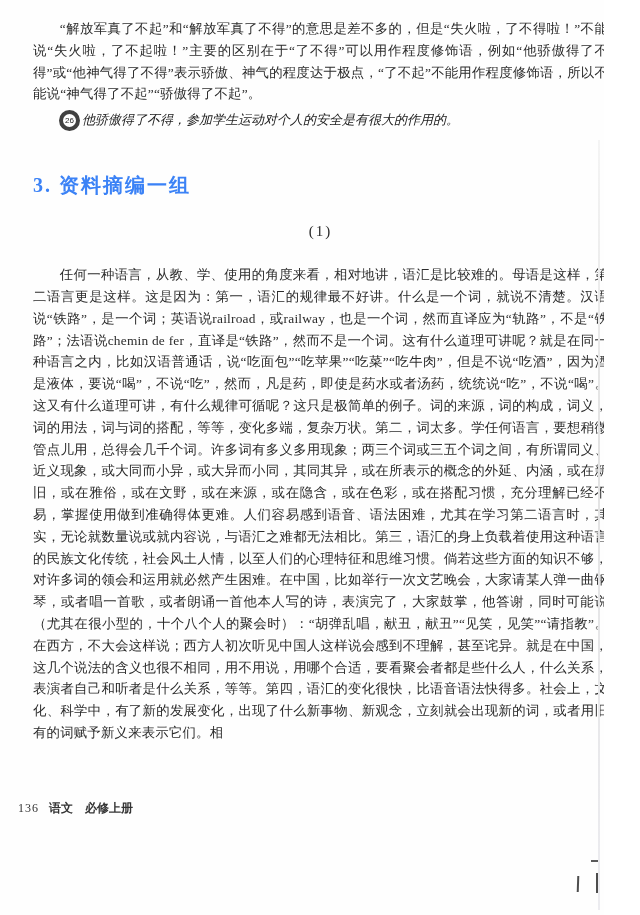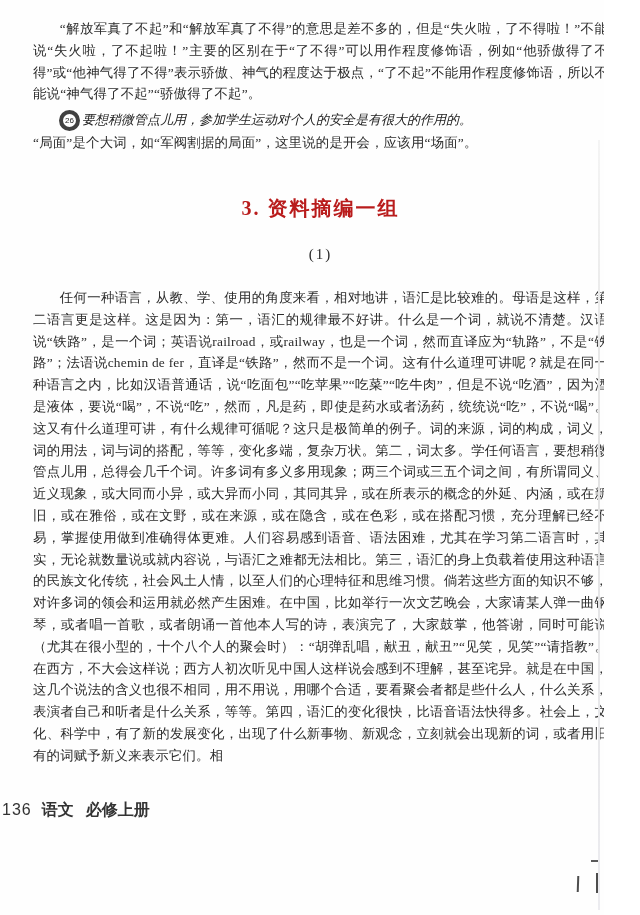--- a/index.html
+++ b/index.html
@@ -49,39 +49,38 @@
     text-indent: 0;
     font-style: normal;
     vertical-align: 1px;
     margin-right: 2px;
     font-family: "Liberation Sans", "DejaVu Sans", sans-serif;
     color: #222;
   }
   .note { margin-top: 1px; }
   .section-title {
     margin: 41px 0 0 0;
-    text-align: center;
     font-size: 20px;
     font-weight: 600;
     letter-spacing: 2px;
-    color: #b91c1c;
+    color: #3b82f6;
   }
   .subsection {
     margin: 24px 0 0 0;
     text-align: center;
     font-size: 15px;
     letter-spacing: 2px;
     color: #2b2b2b;
   }
   .main { margin-top: 24px; }
   .footer {
     position: absolute;
-    left: 2px; top: 800px;
-    font-size: 16px;
-    font-family: Liberation Sans, sans-serif;
+    left: 18px; top: 800px;
+    font-size: 12px;
+    font-family: Liberation Serif, serif;
     color: #333;
     white-space: nowrap;
   }
   .footer .pnum { letter-spacing: 1px; margin-right: 10px; }
   .footer .subject { font-weight: bold; margin-right: 12px; }
   .footer .volume { font-weight: bold; }
   .edge-line {
     position: absolute;
     right: 4px; top: 140px;
     width: 2px; height: 770px;
@@ -93,25 +92,24 @@
   .a3 { left: 591px; top: 860px; width: 7px; height: 2px; background: #5a5a5a; }
 </style>
 </head>
 <body>
 
 <div class="page">
   <div class="content">
 
     <p class="para indent">“解放军真了不起”和“解放军真了不得”的意思是差不多的，但是“失火啦，了不得啦！”不能说“失火啦，了不起啦！”主要的区别在于“了不得”可以用作程度修饰语，例如“他骄傲得了不得”或“他神气得了不得”表示骄傲、神气的程度达于极点，“了不起”不能用作程度修饰语，所以不能说“神气得了不起”“骄傲得了不起”。</p>
 
-    <p class="example"><span class="circle-num">26</span><span>要想稍微管点儿用，参加学生运动对个人的安全是有很大的作用的。</span></p>
+    <p class="example"><span class="circle-num">26</span><span>他骄傲得了不得，参加学生运动对个人的安全是有很大的作用的。</span></p>
 
 
 
-    <p class="para note">“局面”是个大词，如“军阀割据的局面”，这里说的是开会，应该用“场面”。</p>
 
     <h2 class="section-title">3. 资料摘编一组</h2>
 
     <div class="subsection">(1)</div>
 
     <p class="para indent main">任何一种语言，从教、学、使用的角度来看，相对地讲，语汇是比较难的。母语是这样，第二语言更是这样。这是因为：第一，语汇的规律最不好讲。什么是一个词，就说不清楚。汉语说“铁路”，是一个词；英语说railroad，或railway，也是一个词，然而直译应为“轨路”，不是“铁路”；法语说chemin de fer，直译是“铁路”，然而不是一个词。这有什么道理可讲呢？就是在同一种语言之内，比如汉语普通话，说“吃面包”“吃苹果”“吃菜”“吃牛肉”，但是不说“吃酒”，因为酒是液体，要说“喝”，不说“吃”，然而，凡是药，即使是药水或者汤药，统统说“吃”，不说“喝”。这又有什么道理可讲，有什么规律可循呢？这只是极简单的例子。词的来源，词的构成，词义，词的用法，词与词的搭配，等等，变化多端，复杂万状。第二，词太多。学任何语言，要想稍微管点儿用，总得会几千个词。许多词有多义多用现象；两三个词或三五个词之间，有所谓同义、近义现象，或大同而小异，或大异而小同，其同其异，或在所表示的概念的外延、内涵，或在新旧，或在雅俗，或在文野，或在来源，或在隐含，或在色彩，或在搭配习惯，充分理解已经不易，掌握使用做到准确得体更难。人们容易感到语音、语法困难，尤其在学习第二语言时，其实，无论就数量说或就内容说，与语汇之难都无法相比。第三，语汇的身上负载着使用这种语言的民族文化传统，社会风土人情，以至人们的心理特征和思维习惯。倘若这些方面的知识不够，对许多词的领会和运用就必然产生困难。在中国，比如举行一次文艺晚会，大家请某人弹一曲钢琴，或者唱一首歌，或者朗诵一首他本人写的诗，表演完了，大家鼓掌，他答谢，同时可能说（尤其在很小型的，十个八个人的聚会时）：“胡弹乱唱，献丑，献丑”“见笑，见笑”“请指教”。在西方，不大会这样说；西方人初次听见中国人这样说会感到不理解，甚至诧异。就是在中国，这几个说法的含义也很不相同，用不用说，用哪个合适，要看聚会者都是些什么人，什么关系，表演者自己和听者是什么关系，等等。第四，语汇的变化很快，比语音语法快得多。社会上，文化、科学中，有了新的发展变化，出现了什么新事物、新观念，立刻就会出现新的词，或者用旧有的词赋予新义来表示它们。相</p>
   </div>
 
   <div class="footer">
     <span class="pnum">136</span><span class="subject">语文</span><span class="volume">必修上册</span>

